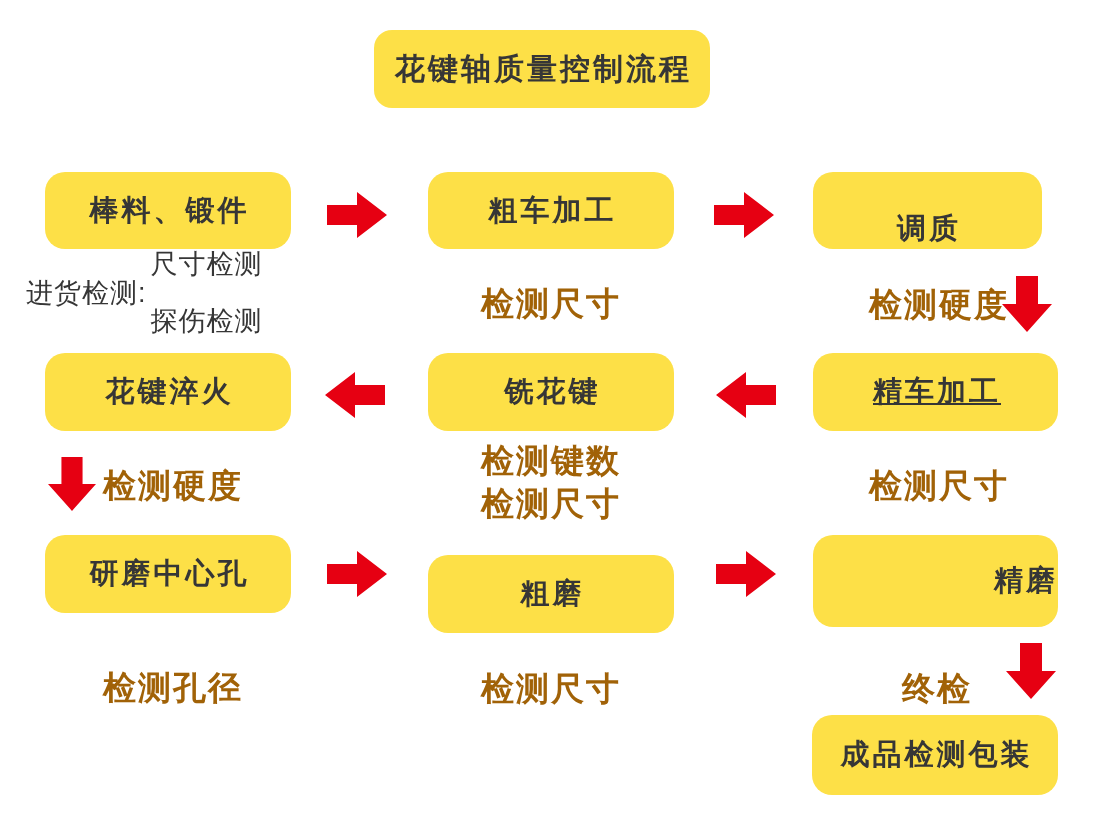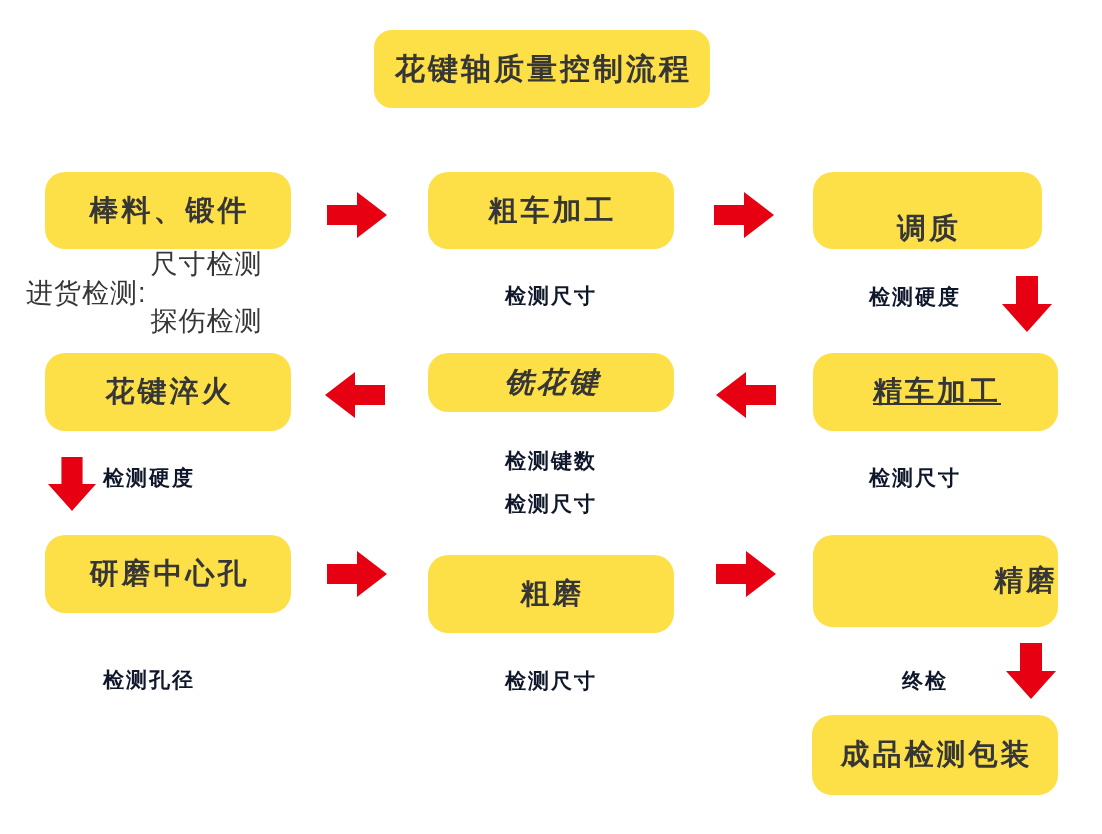--- a/index.html
+++ b/index.html
@@ -28,24 +28,24 @@
     letter-spacing: 3px;
     color: #363636;
     text-indent: 3px;
   }
   .title-box {
     border-radius: 18px;
     font-size: 30px;
   }
   .ann {
     position: absolute;
-    font-size: 21px;
+    font-size: 33px;
     font-weight: 600;
     letter-spacing: 2px;
-    color: #0f172a;
+    color: #a16207;
     white-space: nowrap;
   }
   .ann-center {
     text-align: center;
   }
   .ann-two-line {
     line-height: 43px;
   }
   .incoming {
     position: absolute;
@@ -119,21 +119,21 @@
   </div>
 
   <div class="box" style="left:45px; top:353px; width:246px; height:78px;">
     <span>花键淬火</span>
   </div>
   <div class="arrow" style="left:325px; top:372px; width:60px; height:46px;">
     <svg viewBox="0 0 60 46">
         <polygon points="60,13 30,13 30,0 0,23 30,46 30,33 60,33" fill="#e60012"></polygon>
       </svg>
   </div>
-  <div class="box" style="left:428px; top:353px; width:246px; height:59px;font-style:italic;">
+  <div class="box" style="left:428px; top:353px; width:246px; height:78px;">
     <span>铣花键</span>
   </div>
   <div class="arrow" style="left:716px; top:372px; width:60px; height:46px;">
     <svg viewBox="0 0 60 46">
         <polygon points="60,13 30,13 30,0 0,23 30,46 30,33 60,33" fill="#e60012"></polygon>
       </svg>
   </div>
   <div class="box" style="left:813px; top:353px; width:245px; height:78px;text-decoration:underline;">
     <span>精车加工</span>
   </div>

